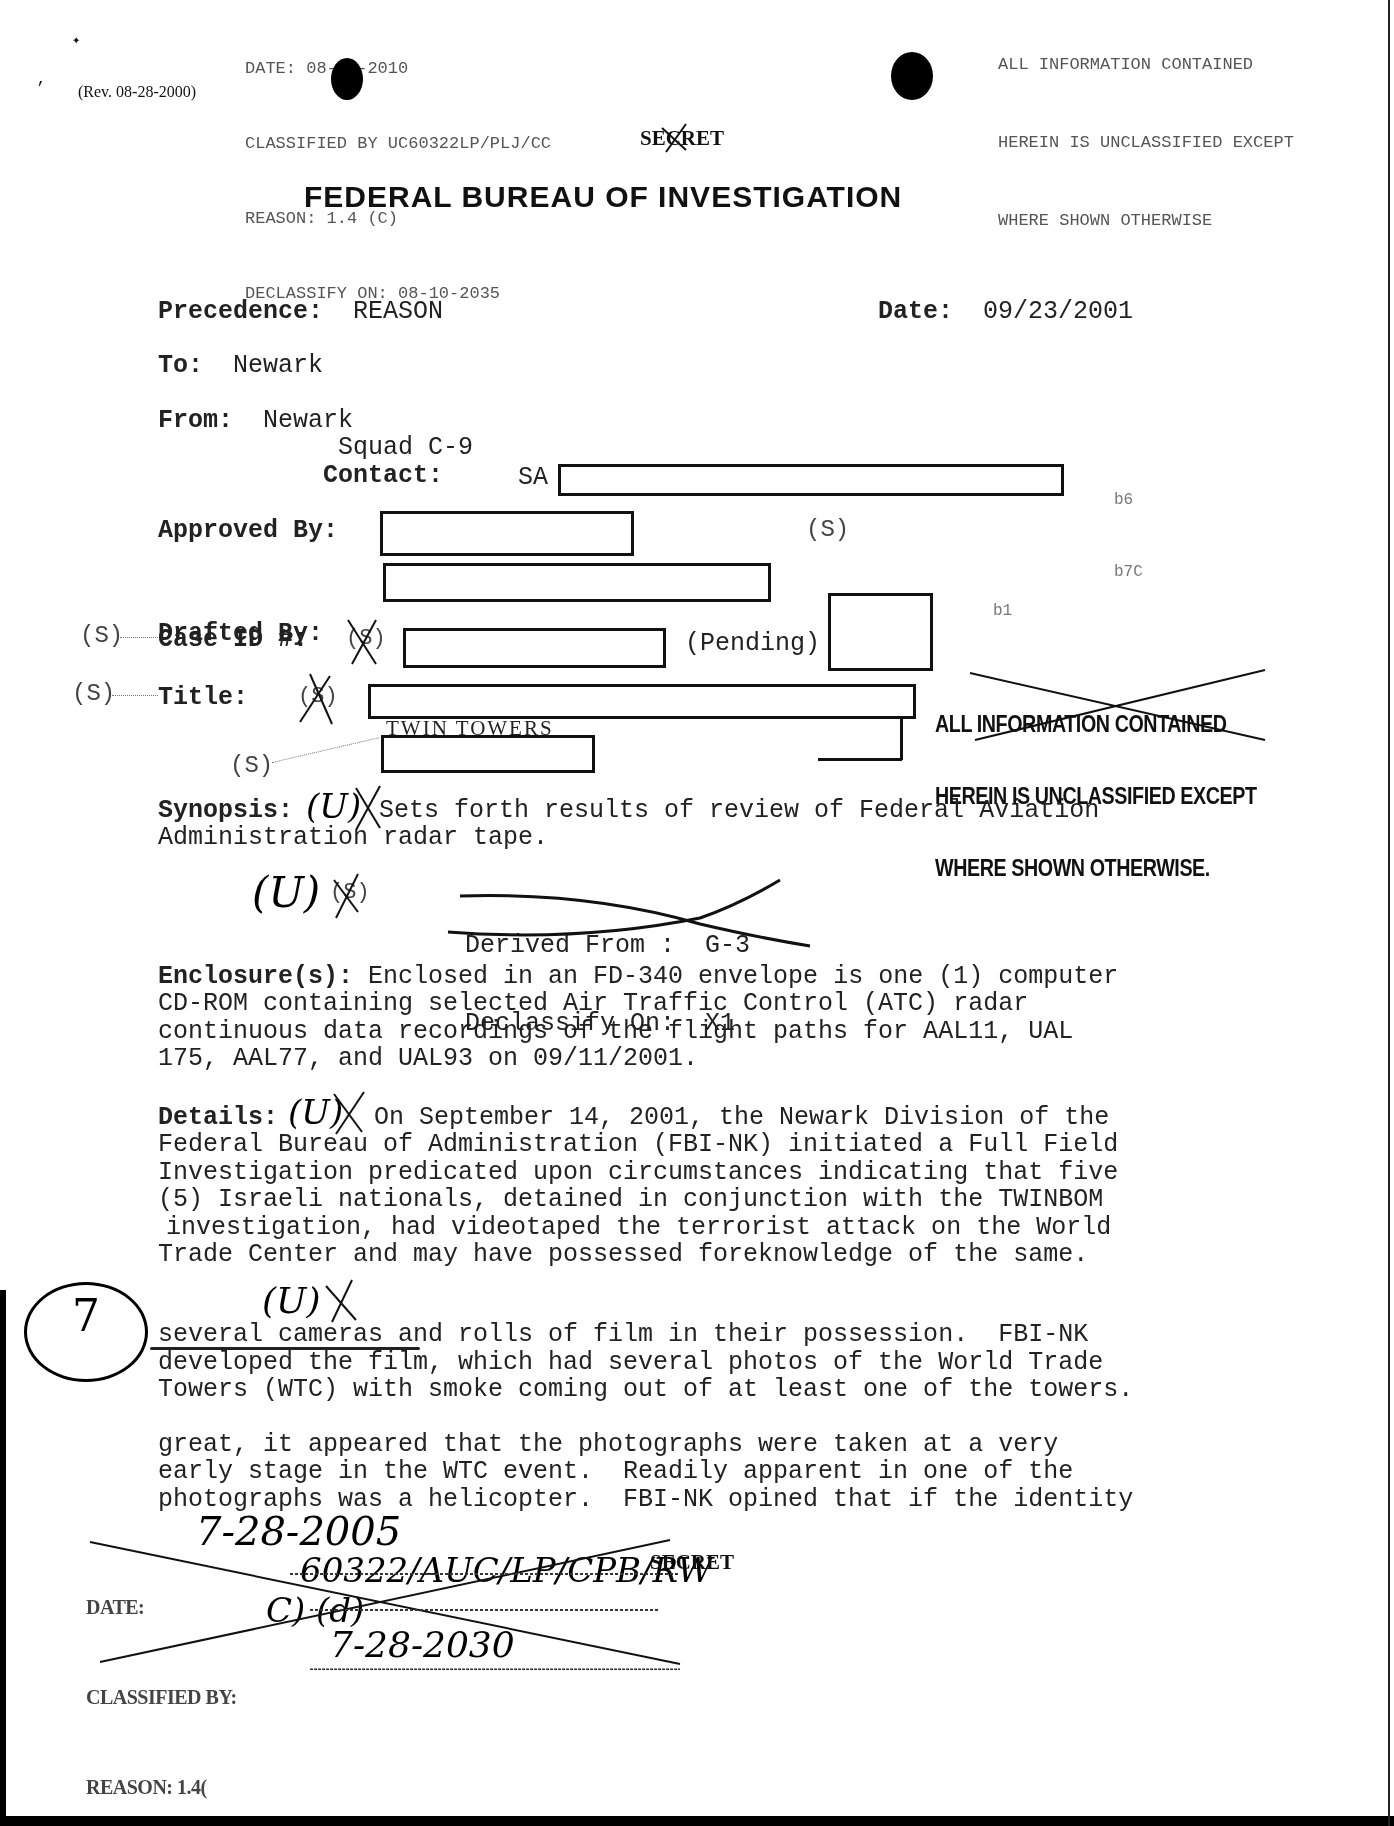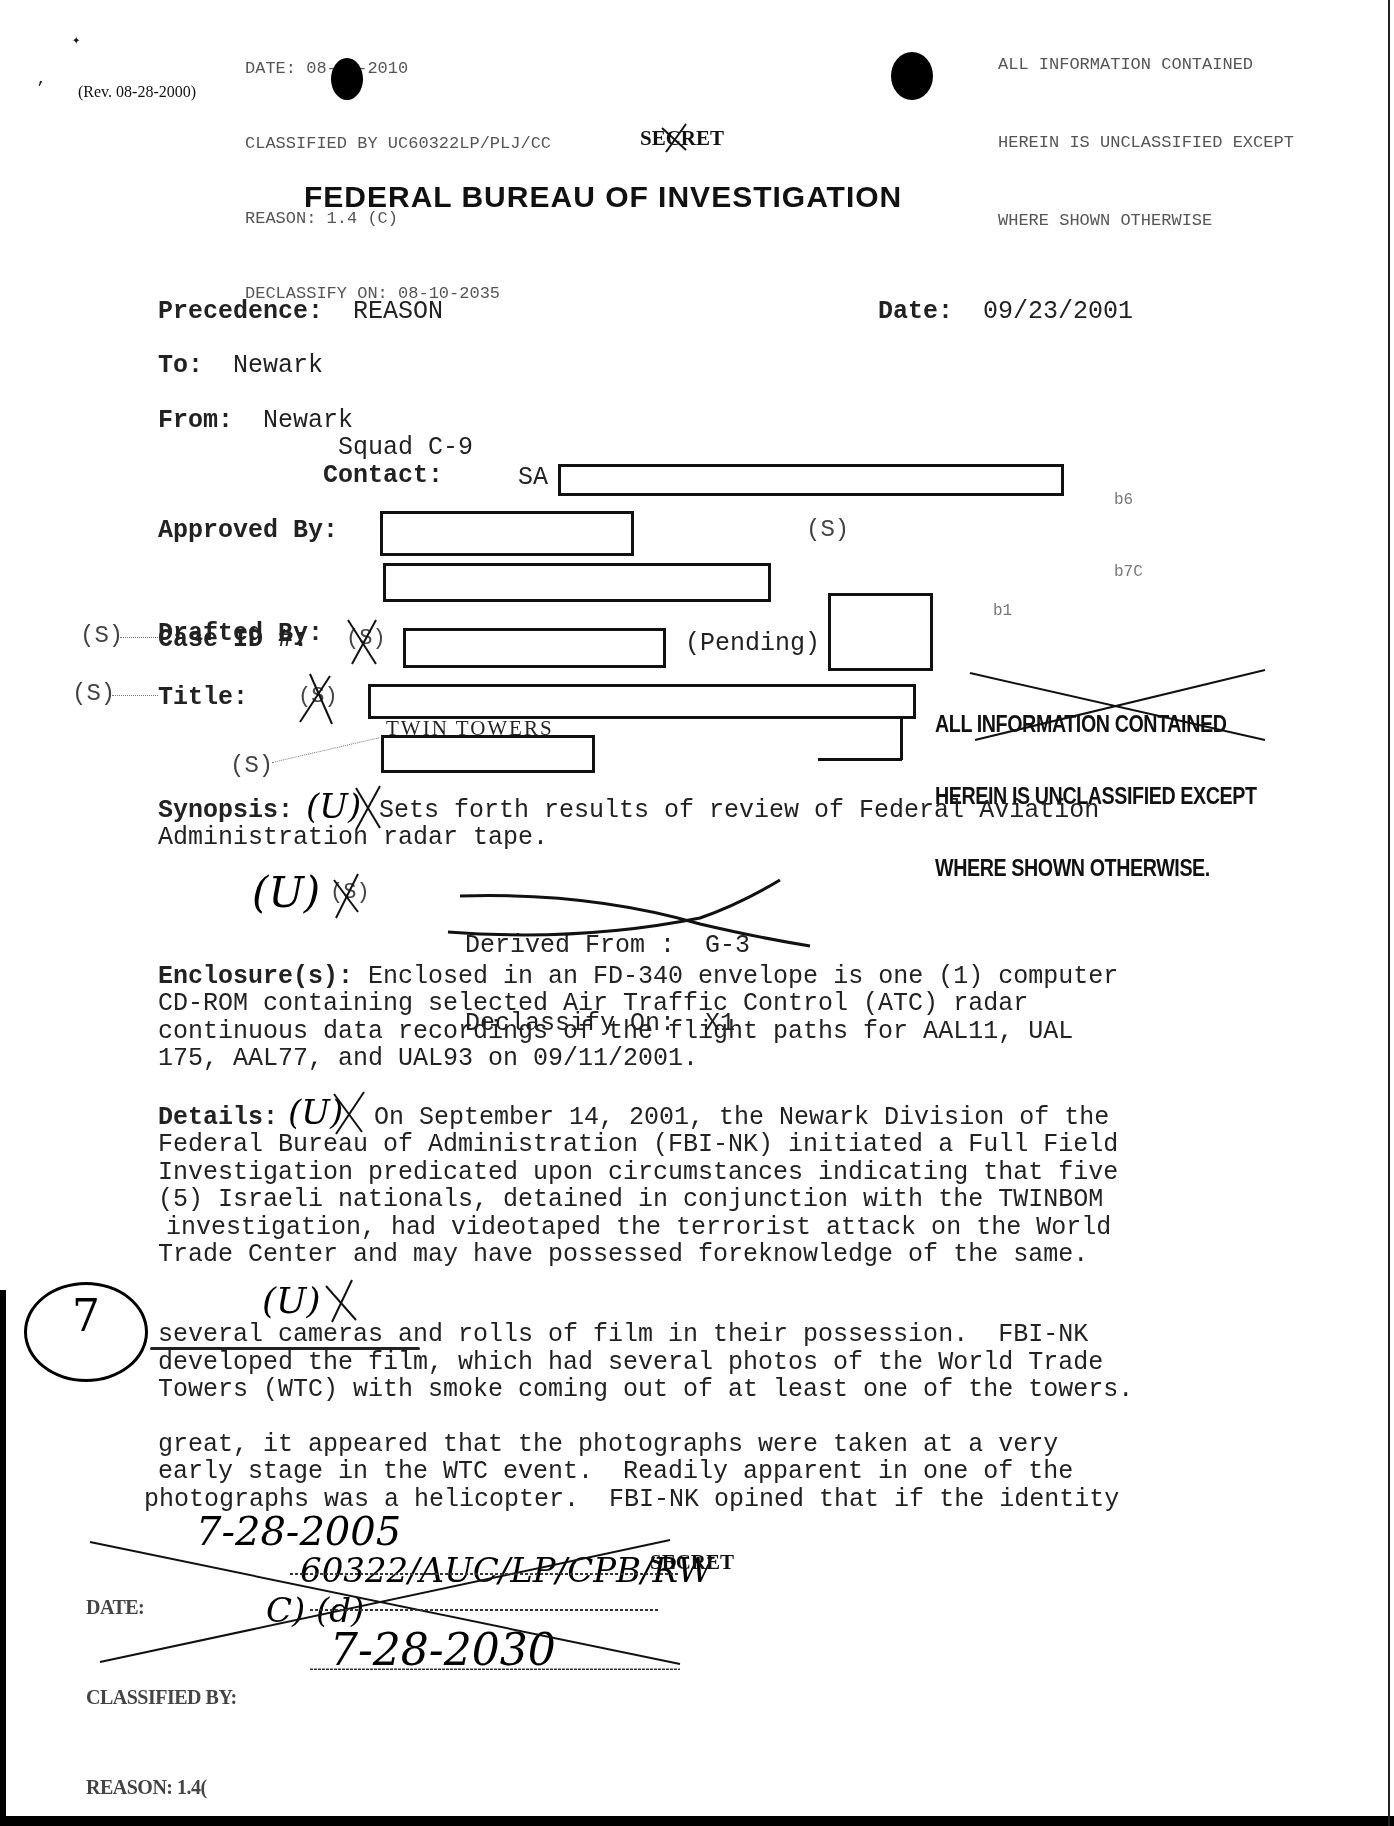--- a/index.html
+++ b/index.html
@@ -177,32 +177,32 @@
   <svg class="abs" style="left:322px; top:1278px;" width="44" height="48">
     <line x1="4" y1="8" x2="34" y2="42" stroke="#111" stroke-width="2"></line>
     <line x1="30" y1="2" x2="10" y2="44" stroke="#111" stroke-width="2"></line>
   </svg>
   <div class="abs body-text" style="left:158px; top:1321px;">several cameras and rolls of film in their possession.  FBI-NK</div>
   <div class="underline-hand" style="left:150px; top:1347px; width:270px;"></div>
   <div class="abs body-text" style="left:158px; top:1349px;">developed the film, which had several photos of the World Trade</div>
   <div class="abs body-text" style="left:158px; top:1376px;">Towers (WTC) with smoke coming out of at least one of the towers.</div>
   <div class="abs body-text" style="left:158px; top:1431px;">great, it appeared that the photographs were taken at a very</div>
   <div class="abs body-text" style="left:158px; top:1458px;">early stage in the WTC event.  Readily apparent in one of the</div>
-  <div class="abs body-text" style="left:144px; top:1486px;text-align:center;">photographs was a helicopter.  FBI-NK opined that if the identity</div>
+  <div class="abs body-text" style="left:158px; top:1486px;text-align:center;">photographs was a helicopter.  FBI-NK opined that if the identity</div>
 
   <div class="abs bstamp" style="left:86px; top:1532px;">
     <div>DATE:</div>
     <div>CLASSIFIED BY:</div>
     <div>REASON: 1.4(</div>
     
   </div>
   <div class="abs hand" style="left:196px; top:1508px; font-size:40px;">7-28-2005</div>
   <div class="abs hand" style="left:300px; top:1550px; font-size:34px;">60322/AUC/LP/CPB/RW</div>
   <div class="abs hand" style="left:266px; top:1590px; font-size:34px;">C) (d)</div>
-  <div class="abs hand" style="left:330px; top:1624px; font-size:44px;">7-28-2030</div>
+  <div class="abs hand" style="left:330px; top:1624px; font-size:36px;">7-28-2030</div>
   <div class="abs secret" style="left:650px; top:1550px;">SECRET</div>
   <svg class="abs" style="left:80px; top:1530px;" width="620" height="140">
     <line x1="10" y1="12" x2="600" y2="134" stroke="#111" stroke-width="2"></line>
     <line x1="590" y1="10" x2="20" y2="132" stroke="#111" stroke-width="2"></line>
     <line x1="210" y1="44" x2="600" y2="44" stroke="#333" stroke-width="2" stroke-dasharray="3,2"></line>
     <line x1="230" y1="80" x2="580" y2="80" stroke="#333" stroke-width="2" stroke-dasharray="3,2"></line>
     <line x1="230" y1="140" x2="600" y2="140" stroke="#333" stroke-width="3" stroke-dasharray="3,1"></line>
   </svg>
 </div>
 

